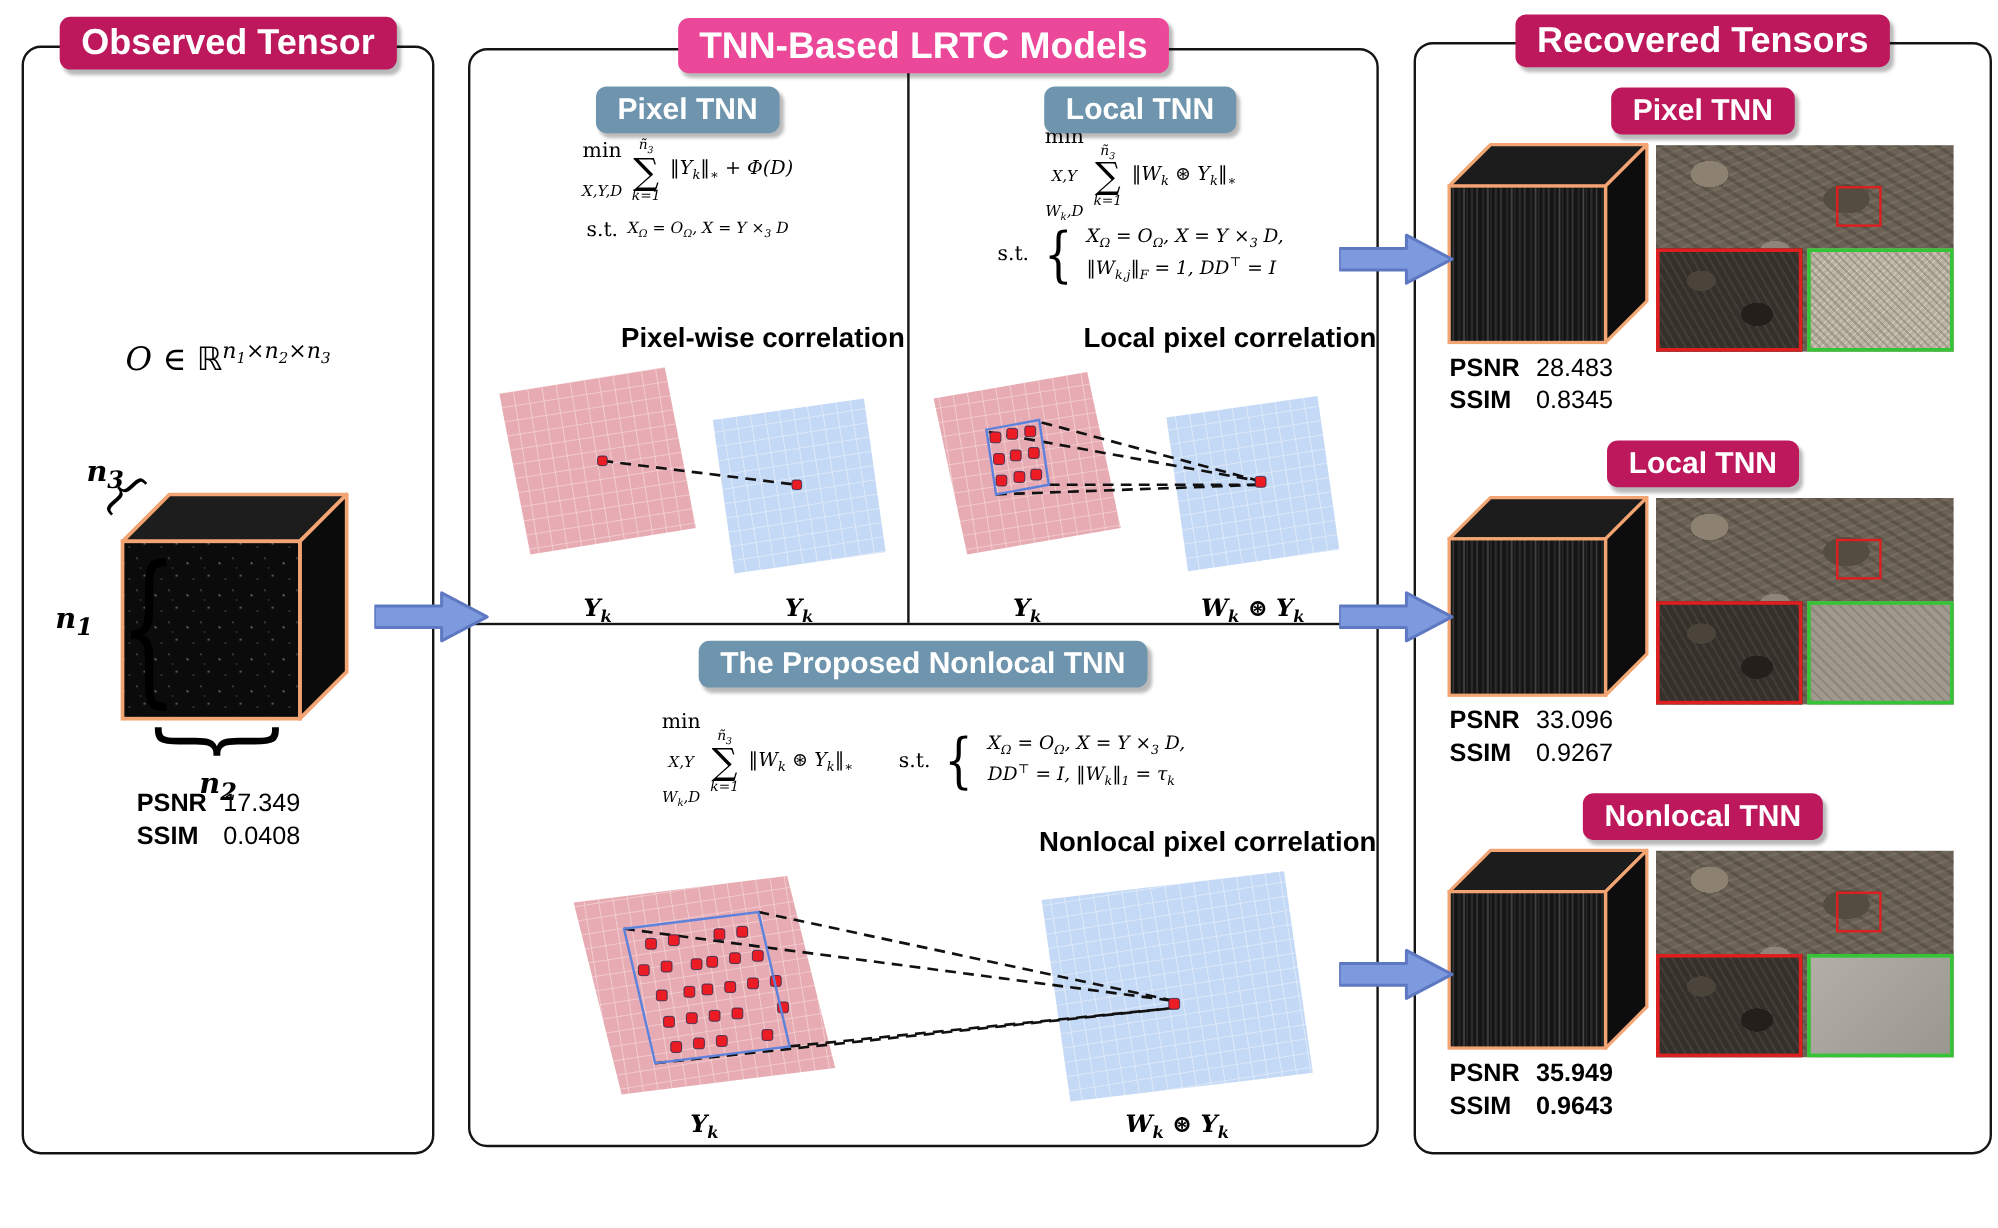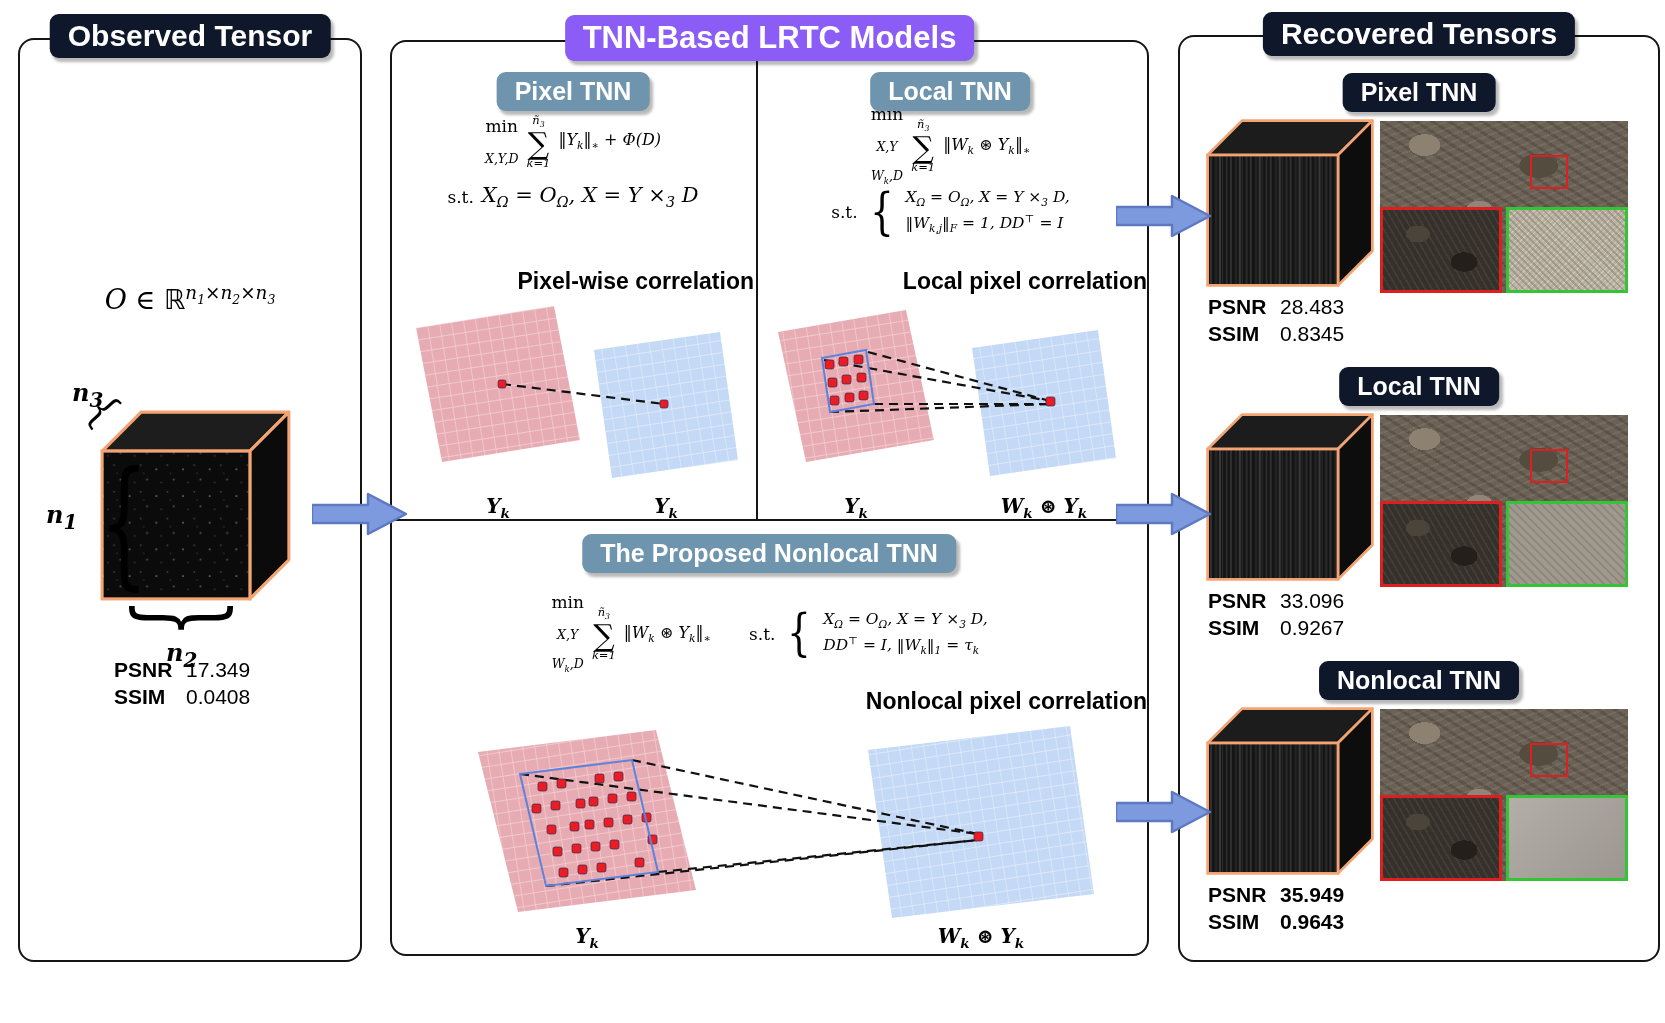--- a/index.html
+++ b/index.html
@@ -1,38 +1,38 @@
 <!DOCTYPE html>
 <html><head>
 <meta charset="utf-8">
 <style>
   html,body{margin:0;padding:0;background:#fff;}
   .stage{position:relative;width:1665px;height:1023px;background:#fff;font-family:"Liberation Sans",sans-serif;overflow:hidden;}
   .panel{position:absolute;border:2.5px solid #151515;border-radius:16px;background:#fff;}
   .badge{position:absolute;transform:translateX(-50%);color:#fff;font-weight:bold;border-radius:9px;padding:5px 18px;white-space:nowrap;box-shadow:3px 4px 3px rgba(0,0,0,.28);font-family:"Liberation Sans",sans-serif;z-index:5;}
-  .badge.orange{background:#0f172a;}
+  .badge.orange{background:#be185d;}
   .badge.blue{background:#6E95AD;}
-  .badge.darkblue{background:#8b5cf6;}
+  .badge.darkblue{background:#ec4899;}
   .badge.big{font-size:30px;}
   .badge.main{font-size:31px;}
   .badge.small{font-size:25px;}
   .m, .fx, .stline, .plane-label, .tensor-math{font-family:"DejaVu Serif","DejaVu Sans",serif;}
   .tensor-math{position:absolute;width:100%;text-align:center;font-size:27px;font-style:italic;}
   .fx{position:absolute;display:flex;justify-content:center;align-items:center;gap:8px;}
   .stack{display:flex;flex-direction:column;align-items:center;line-height:1.05;}
   .fn{font-style:normal;font-size:17px;}
   .under{font-size:12.5px;font-style:italic;margin-top:16px;}
   .lim{font-size:11.5px;font-style:italic;}
   .sigma{font-size:30px;line-height:.9;font-style:normal;}
   .body{font-size:16px;font-style:italic;}
   .fx sub,.stline sub,.tensor-math sub,.plane-label sub,.under sub,.lim sub{font-size:68%;}
   .fx sup,.stline sup,.tensor-math sup{font-size:68%;}
   .stline{position:absolute;display:flex;justify-content:center;align-items:center;gap:8px;}
   .constr{display:flex;flex-direction:column;gap:3px;font-size:15.5px;font-style:italic;line-height:1.25;}
-  .constr.one{font-size:21px;justify-content:center;}
+  .constr.one{font-size:13px;justify-content:center;}
   .brace{font-size:50px;font-weight:400;line-height:.85;transform:scaleX(.75);font-style:normal;}
   .gapL{margin-left:30px;}
   .corr-h{position:absolute;text-align:right;font-weight:bold;font-size:23px;color:#000;font-family:"Liberation Sans",sans-serif;}
   .plane-label{position:absolute;font-style:italic;font-weight:bold;font-size:20px;transform:translateX(-50%);}
   .divider-v{position:absolute;border-left:2.5px solid #151515;}
   .divider-h{position:absolute;border-top:2.5px solid #151515;}
   .dash{stroke:#111;stroke-width:2.2;stroke-dasharray:9 6;fill:none;}
   .dot{fill:#EC1C24;stroke:#2b2b50;stroke-width:.7;}
   .region{fill:none;stroke:#5D82DC;stroke-width:2;}
   .metrics{position:absolute;font-size:21px;line-height:27px;color:#000;}

